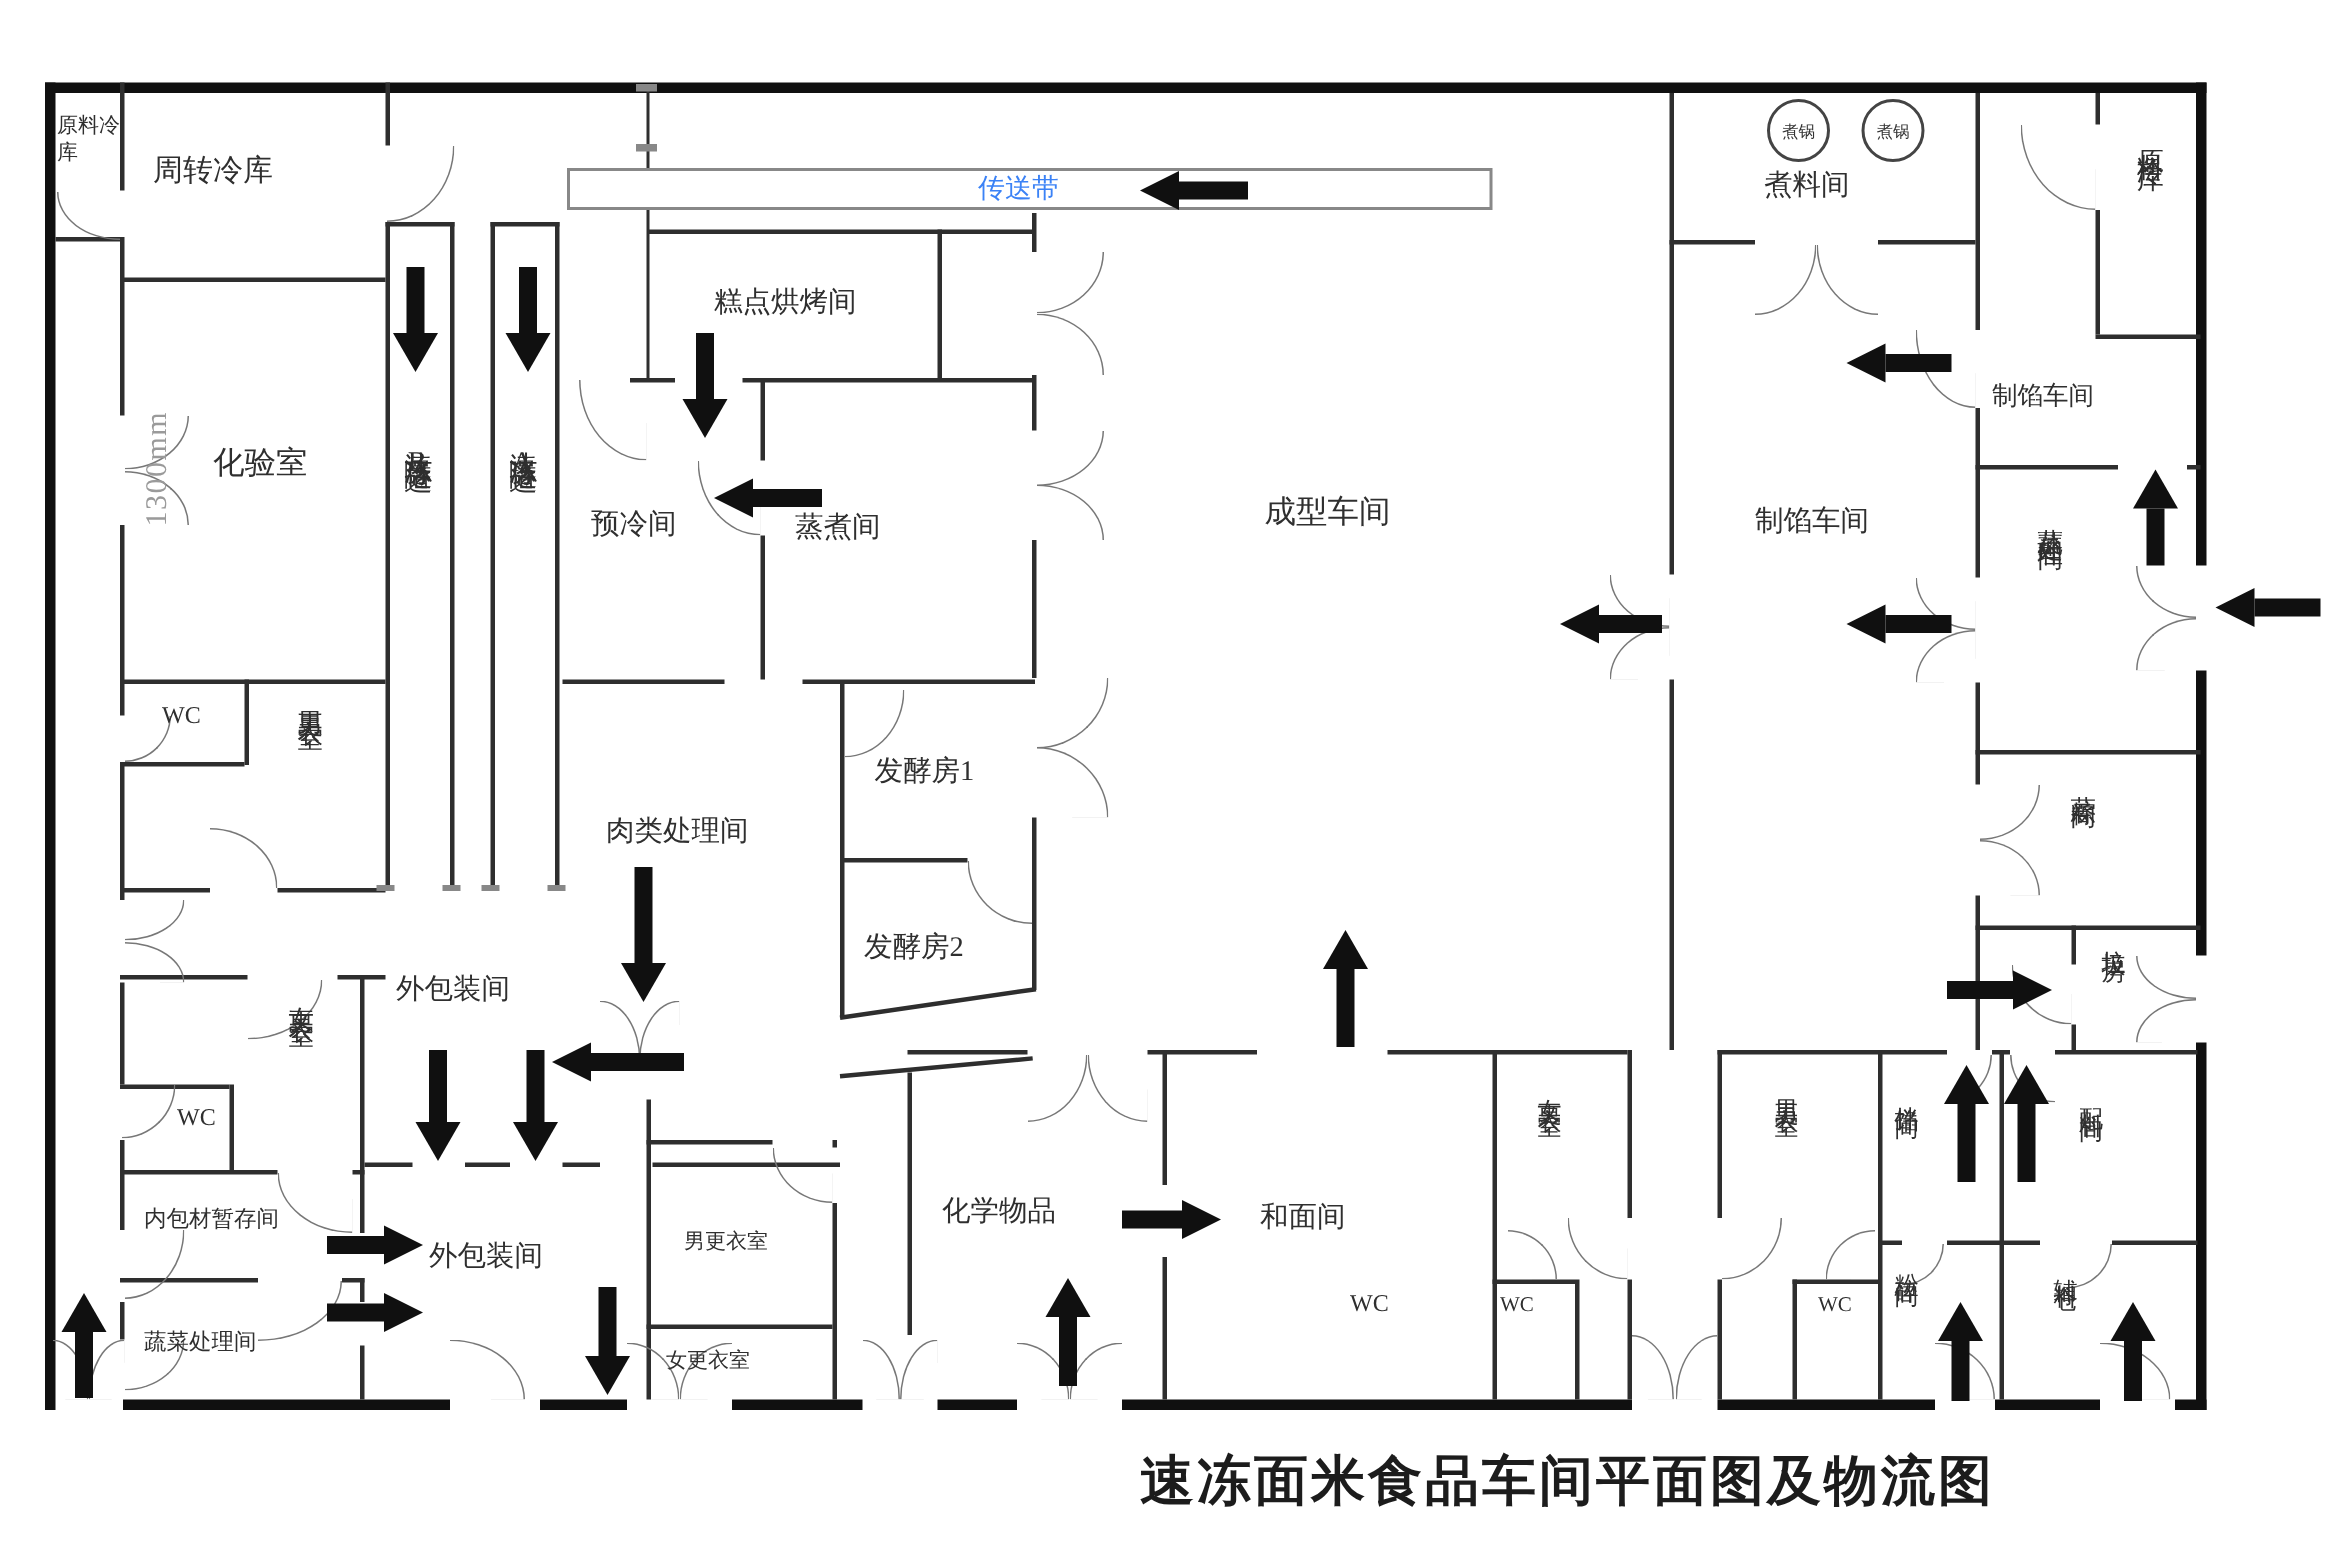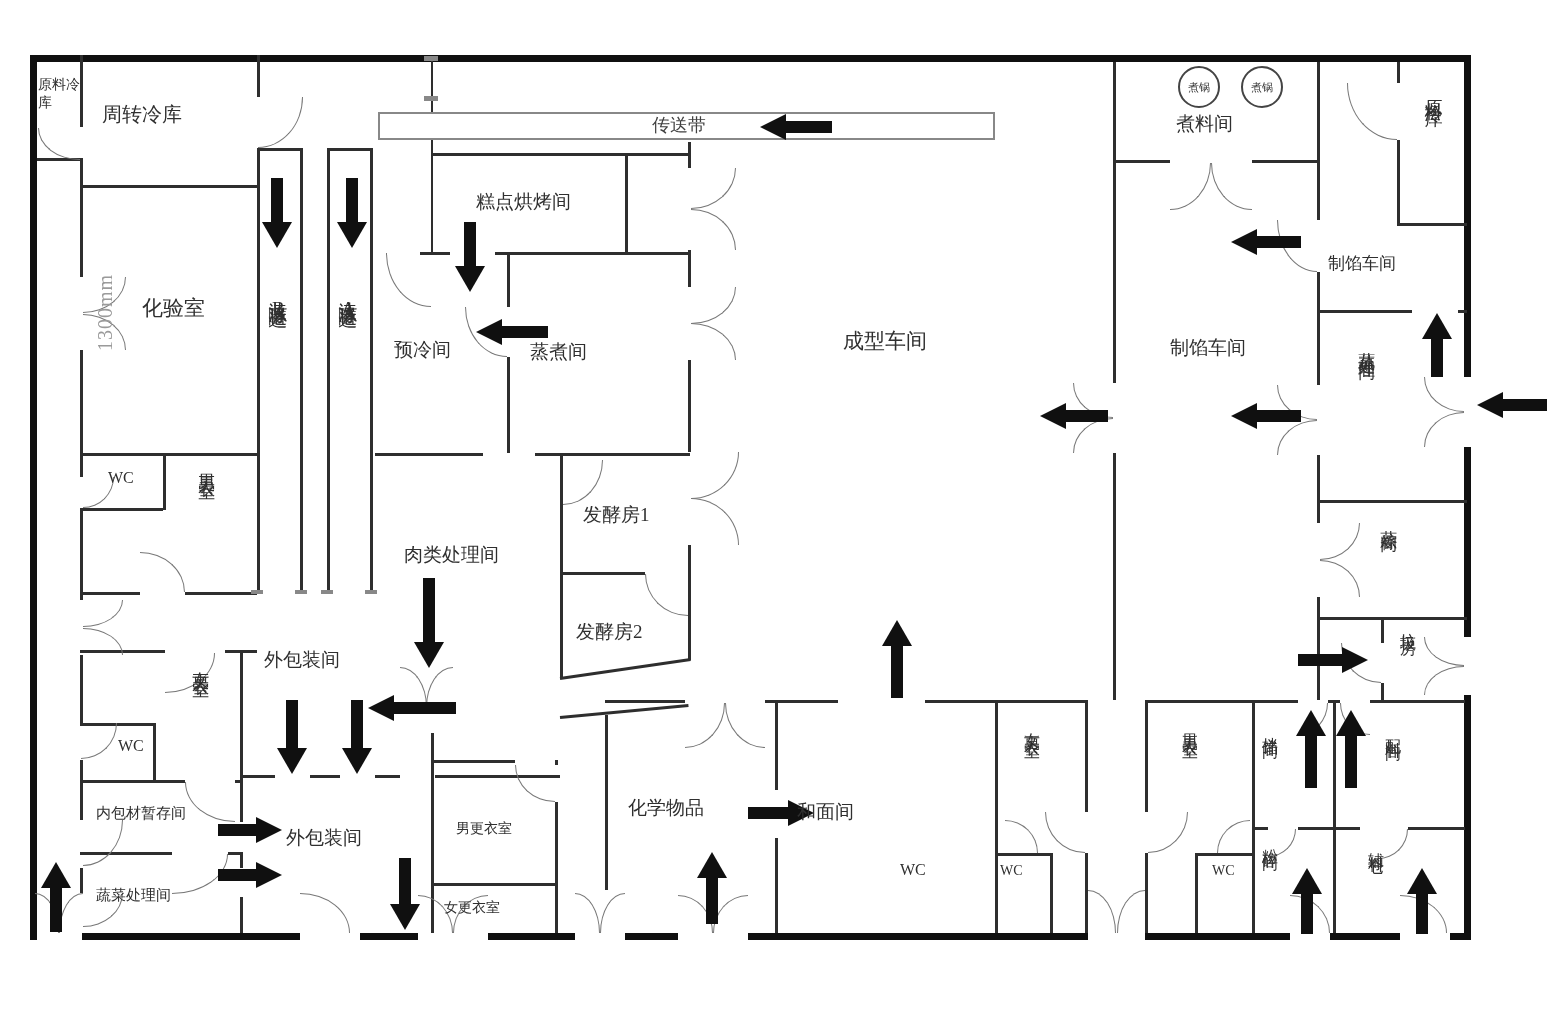--- a/index.html
+++ b/index.html
@@ -354,37 +354,38 @@
   <div class="lbl" style="left:96px;top:886px;font-size:15px">蔬菜处理间</div>
   <div class="lbl" style="left:264px;top:648px;font-size:19px">外包装间</div>
   <div class="lbl" style="left:286px;top:826px;font-size:19px">外包装间</div>
   <div class="lbl" style="left:394px;top:338px;font-size:19px">预冷间</div>
   <div class="lbl" style="left:476px;top:190px;font-size:19px">糕点烘烤间</div>
   <div class="lbl" style="left:530px;top:340px;font-size:19px">蒸煮间</div>
   <div class="lbl" style="left:583px;top:503px;font-size:19px">发酵房1</div>
   <div class="lbl" style="left:576px;top:620px;font-size:19px">发酵房2</div>
   <div class="lbl" style="left:404px;top:543px;font-size:19px">肉类处理间</div>
   <div class="lbl" style="left:843px;top:328px;font-size:21px">成型车间</div>
-  <div class="lbl" style="left:652px;top:114px;font-size:18px;color:#404040">传送带</div>
+  <div class="lbl" style="left:652px;top:114px;font-size:18px;color:#3b82f6">传送带</div>
   <div class="lbl" style="left:1176px;top:112px;font-size:19px">煮料间</div>
   <div class="lbl v" style="left:1422px;top:85px;height:120px;font-size:18px">原料冷库</div>
   <div class="lbl" style="left:1328px;top:253px;font-size:17px">制馅车间</div>
   <div class="lbl" style="left:1170px;top:336px;font-size:19px">制馅车间</div>
   <div class="lbl v" style="left:1356px;top:338px;height:145px;font-size:17px">蔬菜处理间</div>
   <div class="lbl v" style="left:1378px;top:516px;height:90px;font-size:17px">蒸粽间</div>
   <div class="lbl v" style="left:1398px;top:620px;height:80px;font-size:16px">垃圾房</div>
   <div class="lbl" style="left:628px;top:796px;font-size:19px">化学物品</div>
-  <div class="lbl" style="left:797px;top:800px;font-size:19px">和面间</div>
+  <div class="lbl" style="left:840px;top:800px;font-size:19px">和面间</div>
   <div class="lbl" style="left:900px;top:860px;font-size:16px">WC</div>
   <div class="lbl v" style="left:1022px;top:720px;height:112px;font-size:16px">女更衣室</div>
   <div class="lbl" style="left:1000px;top:862px;font-size:14px">WC</div>
   <div class="lbl v" style="left:1180px;top:720px;height:112px;font-size:16px">男更衣室</div>
   <div class="lbl" style="left:1212px;top:862px;font-size:14px">WC</div>
   <div class="lbl v" style="left:1260px;top:724px;height:88px;font-size:16px">拌馅间</div>
   <div class="lbl v" style="left:1260px;top:836px;height:88px;font-size:16px">粉碎间</div>
   <div class="lbl v" style="left:1383px;top:726px;height:88px;font-size:16px">配料间</div>
   <div class="lbl v" style="left:1366px;top:840px;height:88px;font-size:16px">辅料仓</div>
   <div class="lbl" style="left:456px;top:820px;font-size:14px">男更衣室</div>
   <div class="lbl" style="left:444px;top:899px;font-size:14px">女更衣室</div>
   <div class="lbl rot" style="left:45px;top:300px;width:120px;font-size:20px;color:#9a9a9a;letter-spacing:1px;text-align:center">1300mm</div>
 
+  <div class="title">速冻面米食品车间平面图及物流图</div>
 
 </div>
 
 </body></html>

